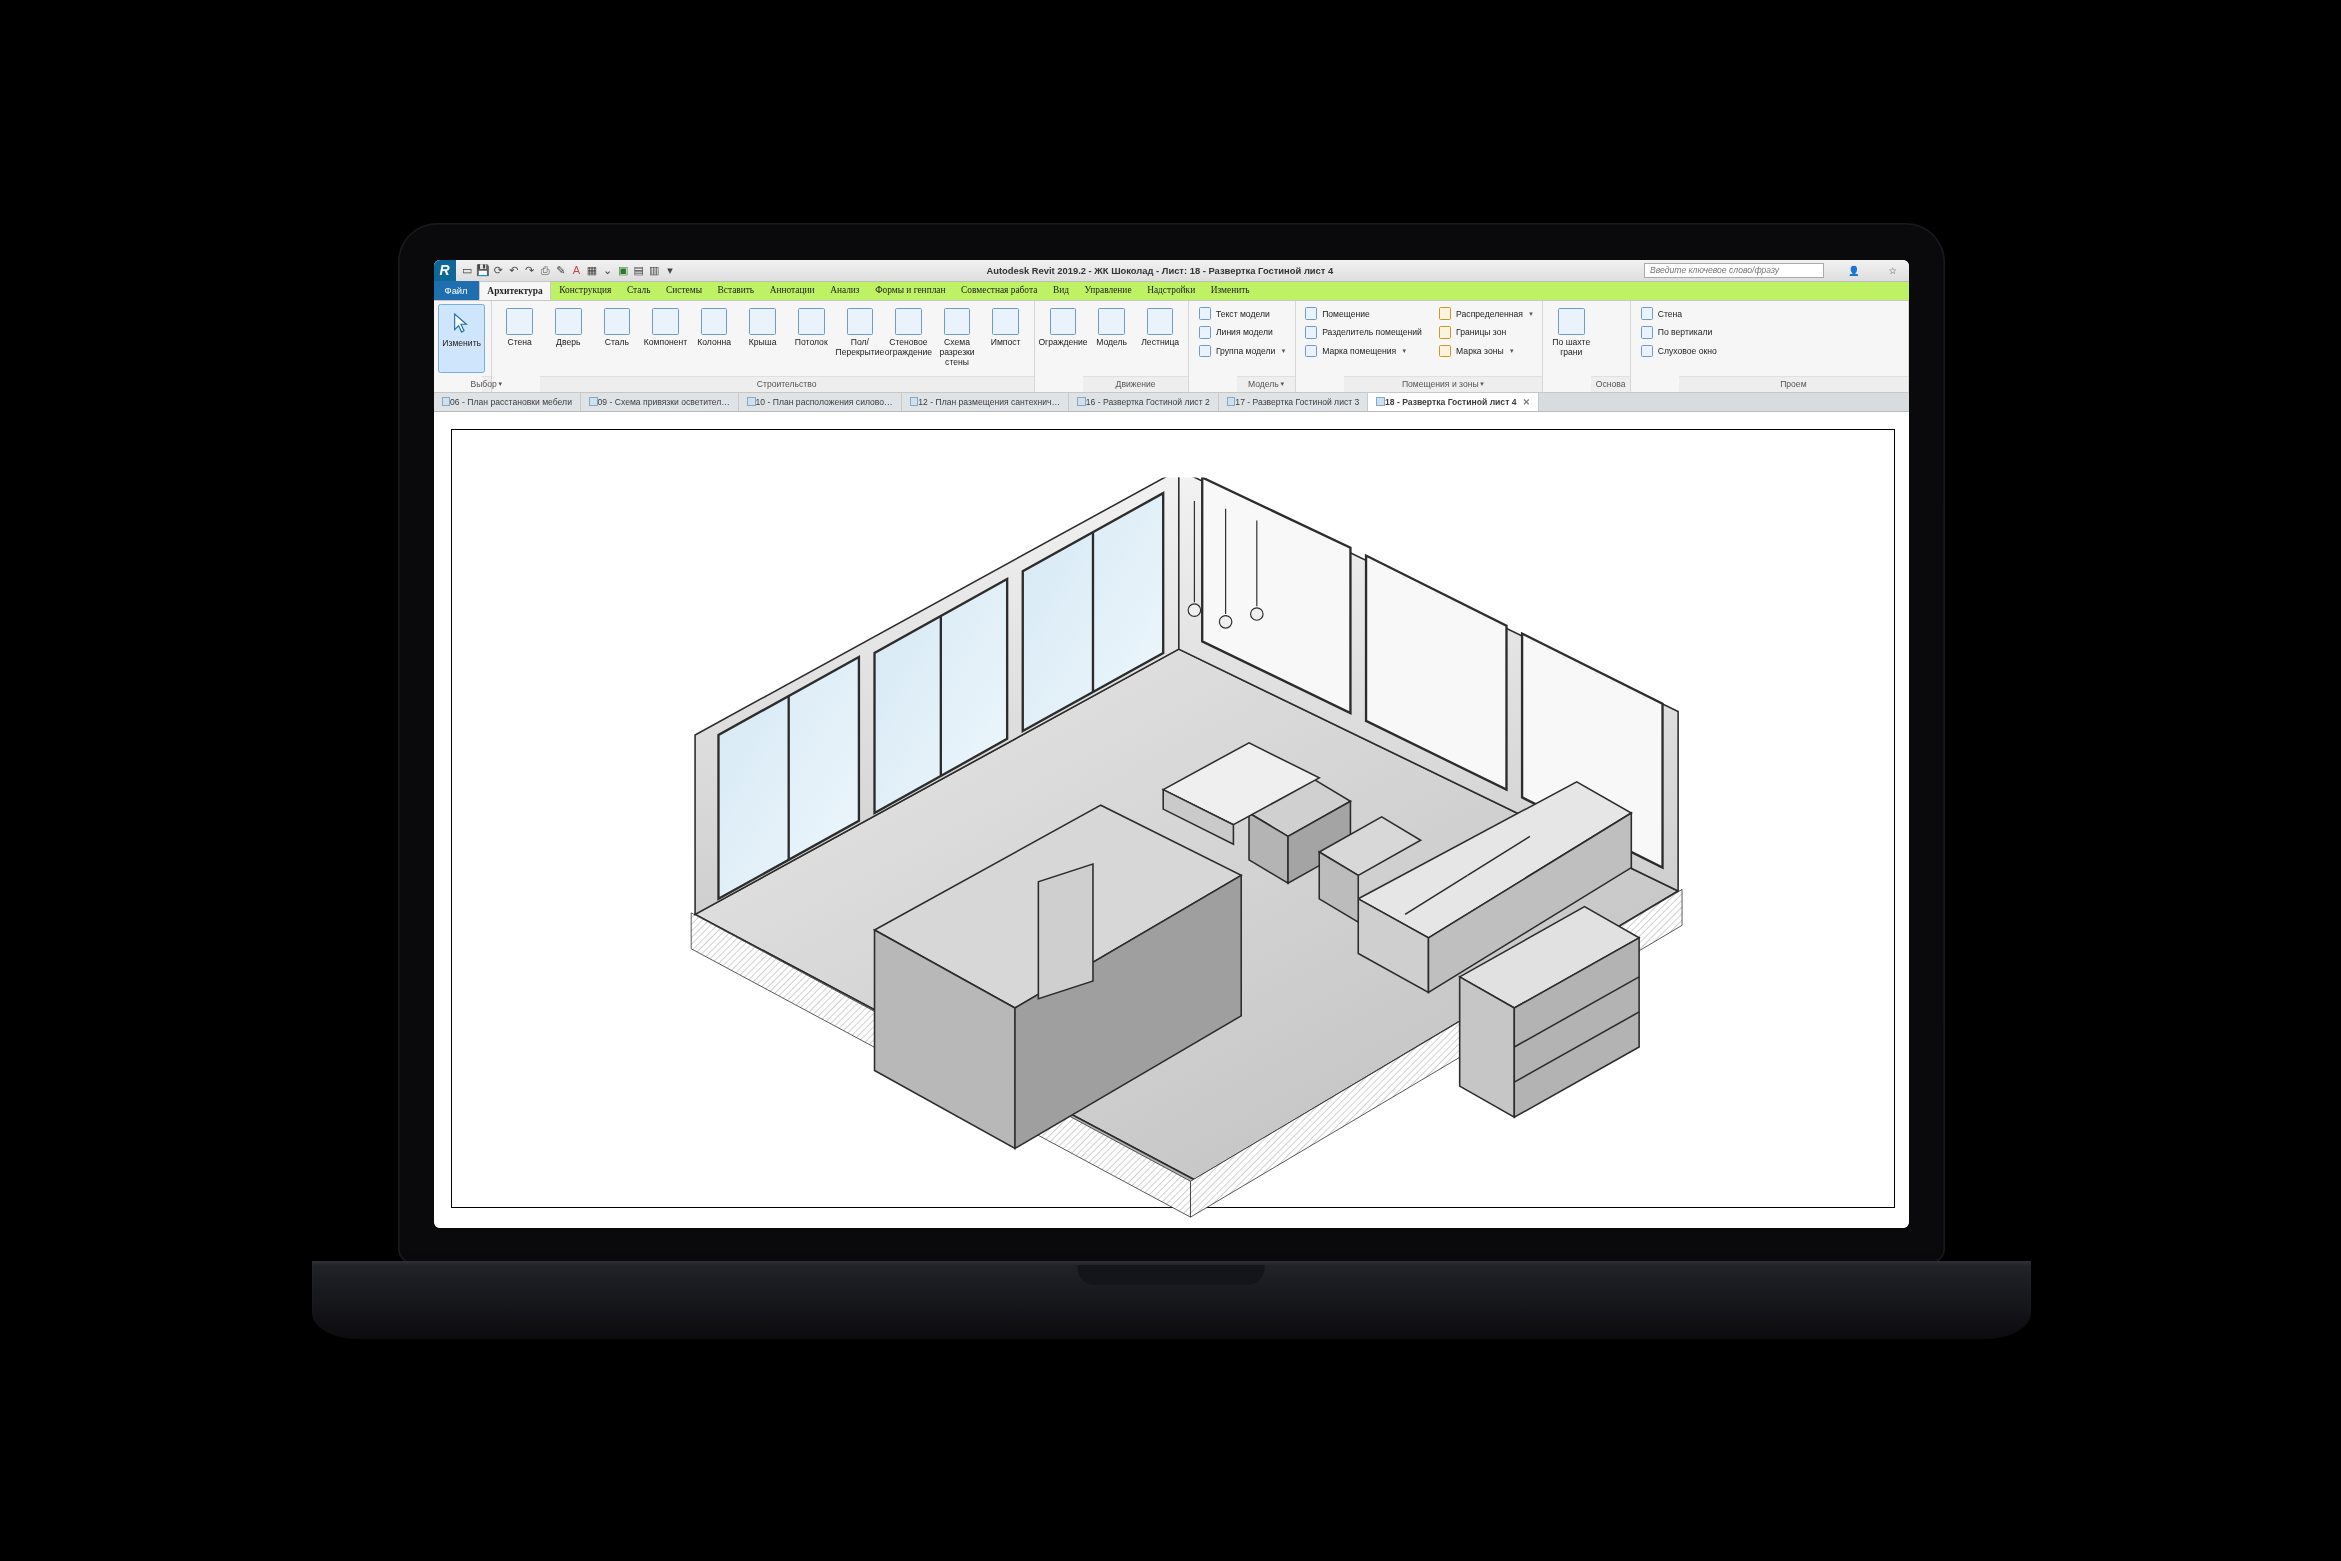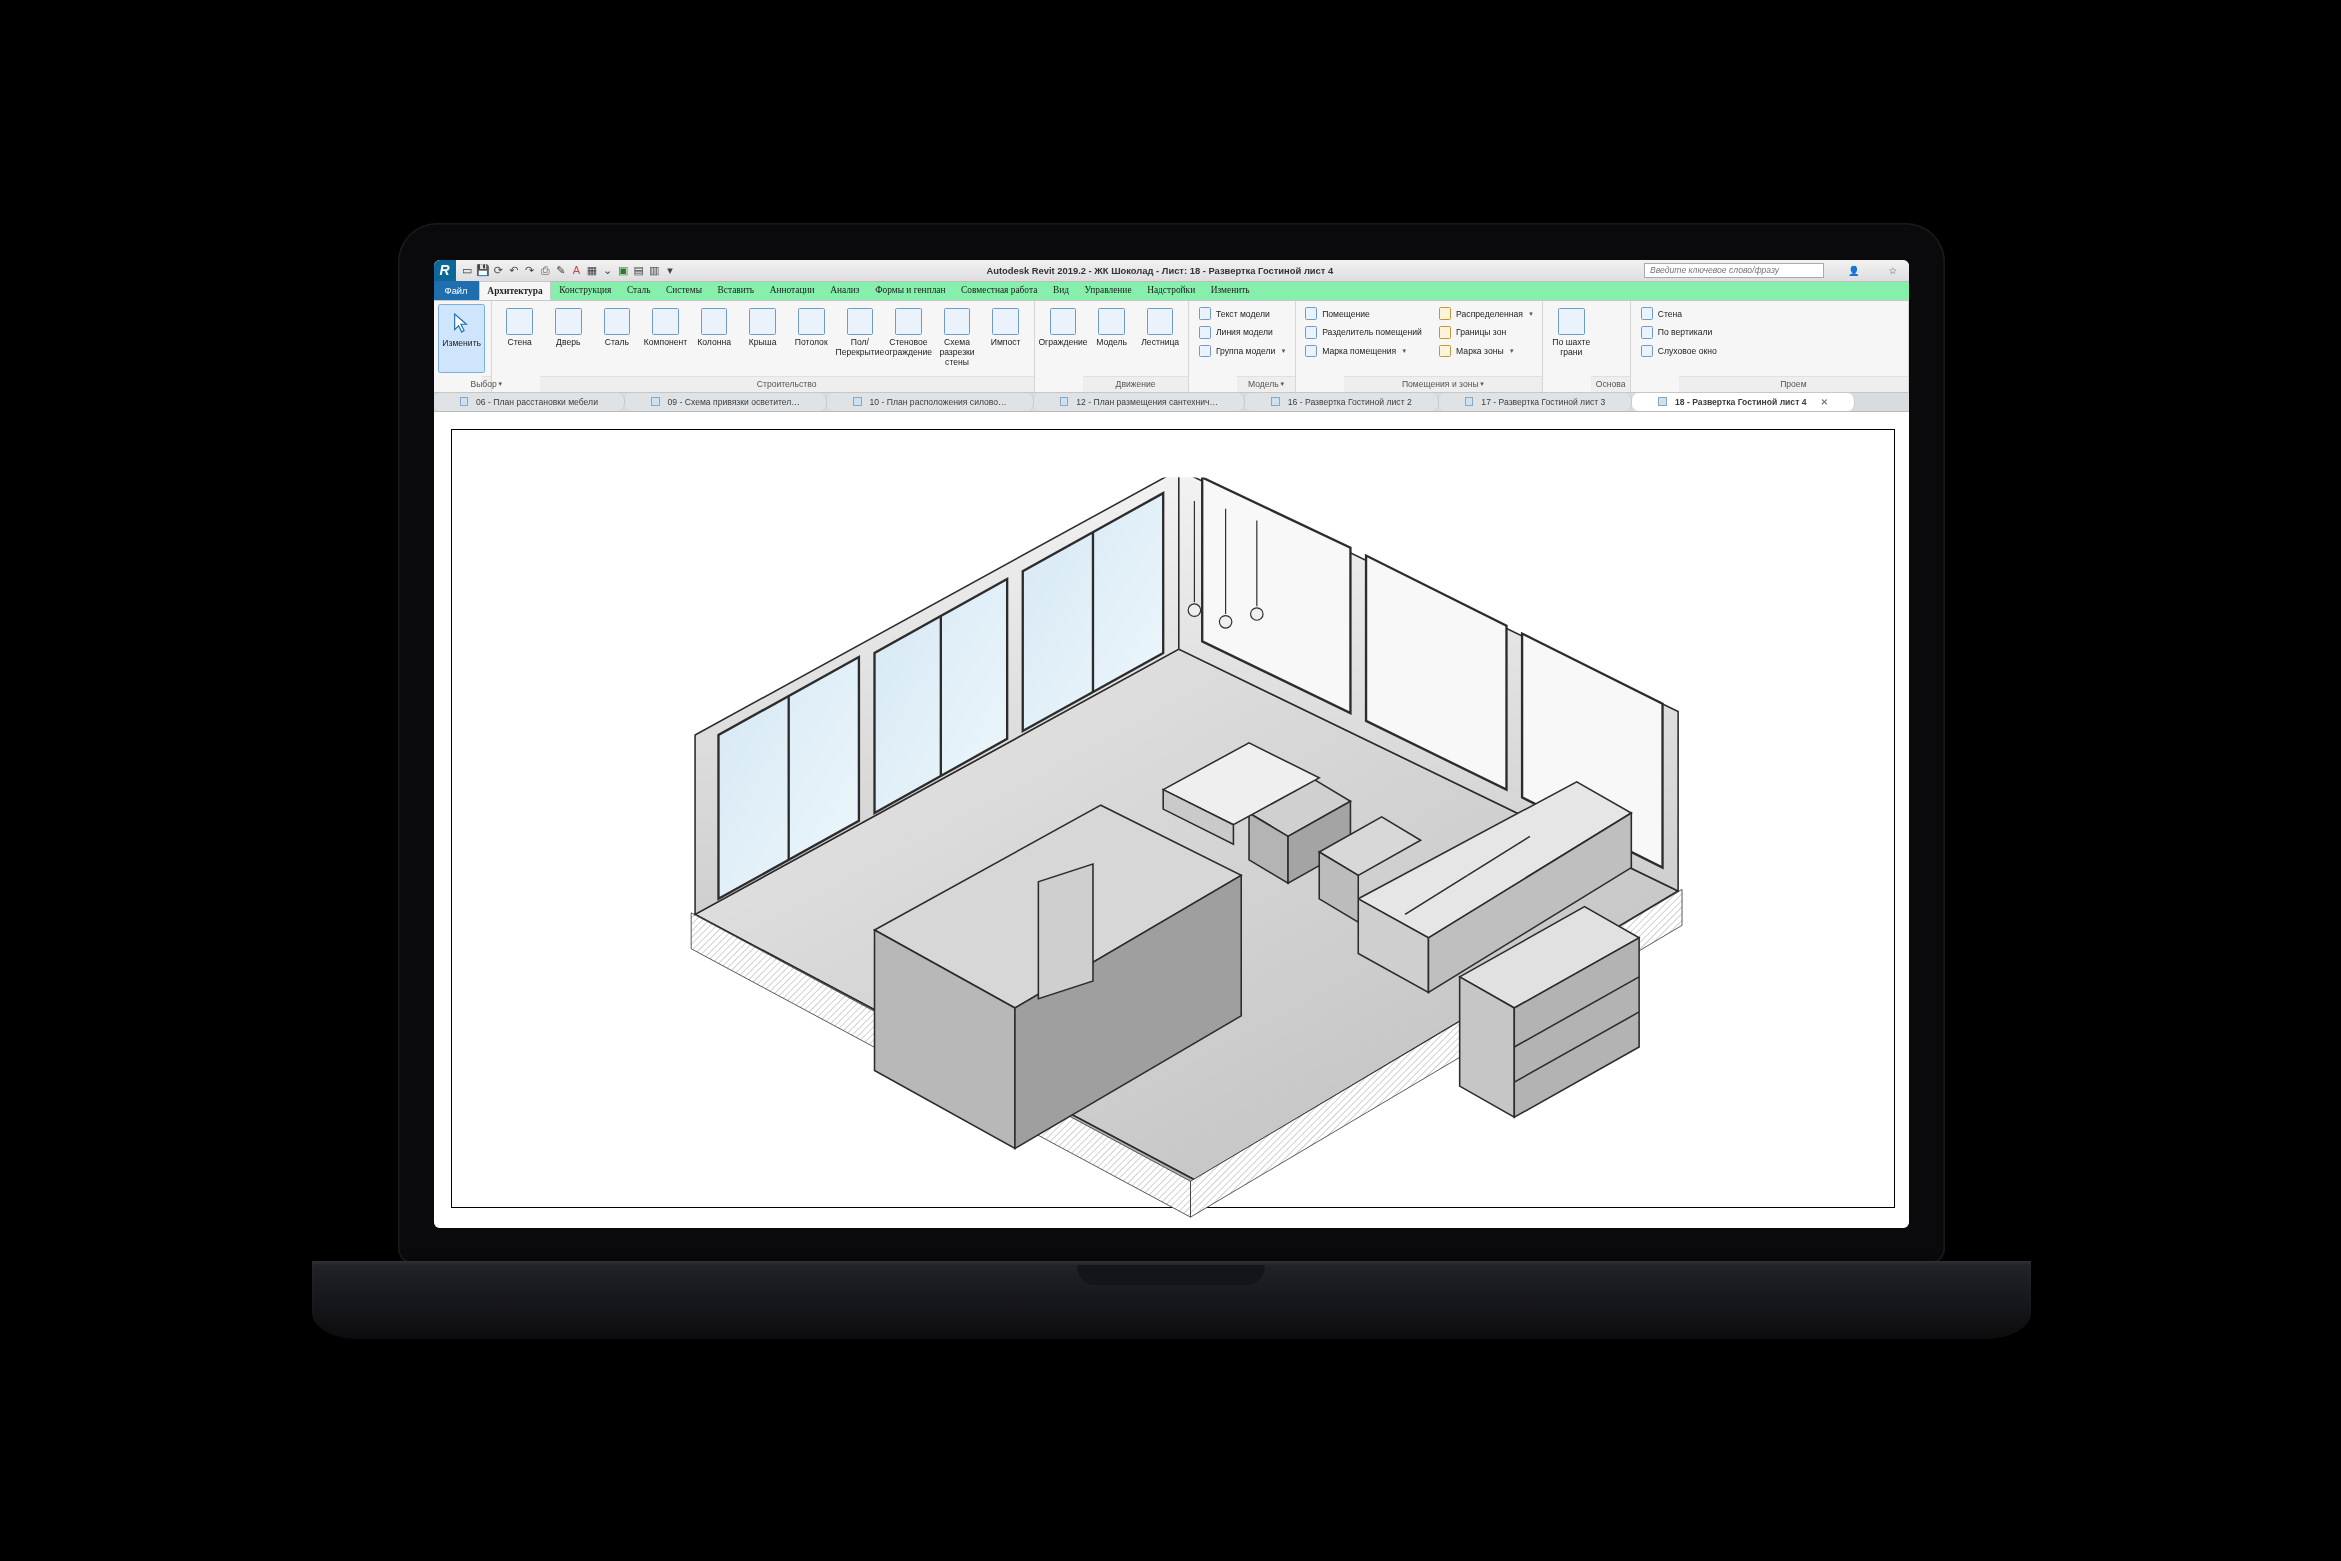--- a/index.html
+++ b/index.html
@@ -42,21 +42,21 @@
 .titlebar { height: 22px; background: linear-gradient(#f2f2f2,#dedede); display:flex; align-items:center; border-bottom:0.8px solid #bcbcbc; }
 .app-icon { width:22px; height:22px; background:#0d6798; color:#fff; display:flex; align-items:center; justify-content:center; font-weight:bold; font-size:14px; font-style:italic; }
 .qat { display:flex; align-items:center; gap:1.6px; padding:0 4.7px; }
 .qat .qi { width:14px; height:14px; display:flex; align-items:center; justify-content:center; color:#444; font-size:11px; border-radius:1.6px; cursor:pointer; }
 .title-center { flex:1; text-align:center; color:#333; font-size:9.4px;font-weight:bold; }
 .search-wrap { display:flex; align-items:center; gap:20px; padding:0 6.2px; }
 .search-box { width:180px; height:15px; background:#fff; border:0.8px solid #aaa; padding:0 4.7px; font-size:8.6px; font-style:italic; color:#666; }
 .win-btn { width:19px; height:15.6px; display:flex; align-items:center; justify-content:center; font-size:9.4px; color:#555; }
 
 
-.tabrow { height:19px; background:#86efac; display:flex; align-items:flex-end; border-bottom:0.8px solid #c7c7c7; }
+.tabrow { height:19px; background:#bef264; display:flex; align-items:flex-end; border-bottom:0.8px solid #c7c7c7; }
 .file-tab { height:19px; background:#1f6fb0; color:#fff; padding:0 11px; font-size:9.4px; display:flex; align-items:center; cursor:pointer; }
 .rtab { height:19px; padding:0 7.8px; display:flex; align-items:center; font-size:9.4px; color:#222; cursor:pointer;font-family:Liberation Serif, serif; }
 .rtab.active { background:#f6f6f6; border:0.8px solid #c7c7c7; border-bottom-color:#f6f6f6; margin-bottom:-0.8px; font-weight:600; }
 
 
 .ribbon { height:92px; background:#f6f6f6; display:flex; border-bottom:0.8px solid #c7c7c7; }
 .group { display:flex; flex-direction:column; border-right:0.8px solid #d6d6d6; }
 .group-body { flex:1; display:flex; align-items:flex-start; padding:3.1px 4.7px 0 4.7px; gap:1.6px; }
 .group-label { height:15.6px; font-size:8.6px; color:#555; text-align:center; padding:0 4.7px; display:flex; align-items:center; justify-content:center; background:#eee; border-top:0.8px solid #e0e0e0; white-space:nowrap;margin-left:48px; }
 .big-btn { width:47px; height:69px; display:flex; flex-direction:column; align-items:center; justify-content:flex-start; gap:3.1px; padding-top:4.7px; cursor:pointer; border-radius:2.3px; }
@@ -68,21 +68,21 @@
 .small-row .si { width:12.5px; height:12.5px; display:flex; align-items:center; justify-content:center; flex-shrink:0; }
 .small-row .sl { font-size:8.6px; color:#222; }
 .dd-caret { font-size:7px; color:#555; margin-left:1.6px; }
 
 
 .ic-box { width:100%; height:100%; border:1.6px solid #6f9bc5; background:#eaf3fb; border-radius:1.6px; }
 .ic-cursor svg { display:block; }
 
 
 .doctabs { height:19px; background:#d9dcdf; display:flex; align-items:stretch; border-bottom:0.8px solid #bbb; overflow:hidden; }
-.dtab { display:flex; align-items:center; gap:8px; padding:0 26px; font-size:8.6px; color:#3b3b3b; border-right:0.8px solid #c7cacd; background:#e0e3e6; cursor:pointer; white-space:nowrap;border-radius:7px; }
+.dtab { display:flex; align-items:center; gap:0; padding:0 8px; font-size:8.6px; color:#3b3b3b; border-right:0.8px solid #c7cacd; background:#e0e3e6; cursor:pointer; white-space:nowrap; }
 .dtab .di { width:8.6px; height:9.4px; background:#cfe0ee; border:0.8px solid #87a8c5; }
 .dtab.active { background:#ffffff; font-weight:600; }
 .dtab .x { margin-left:6.2px; font-size:8.6px; color:#777; }
 
 
 .viewport { flex:1; background:#fff; position:relative; overflow:hidden; }
 
 
 .iso { position:absolute; left:50%; top:54%; transform:translate(-50%,-50%); width:1140px; height:749px; }
 .iso svg { width:100%; height:100%; display:block; }

